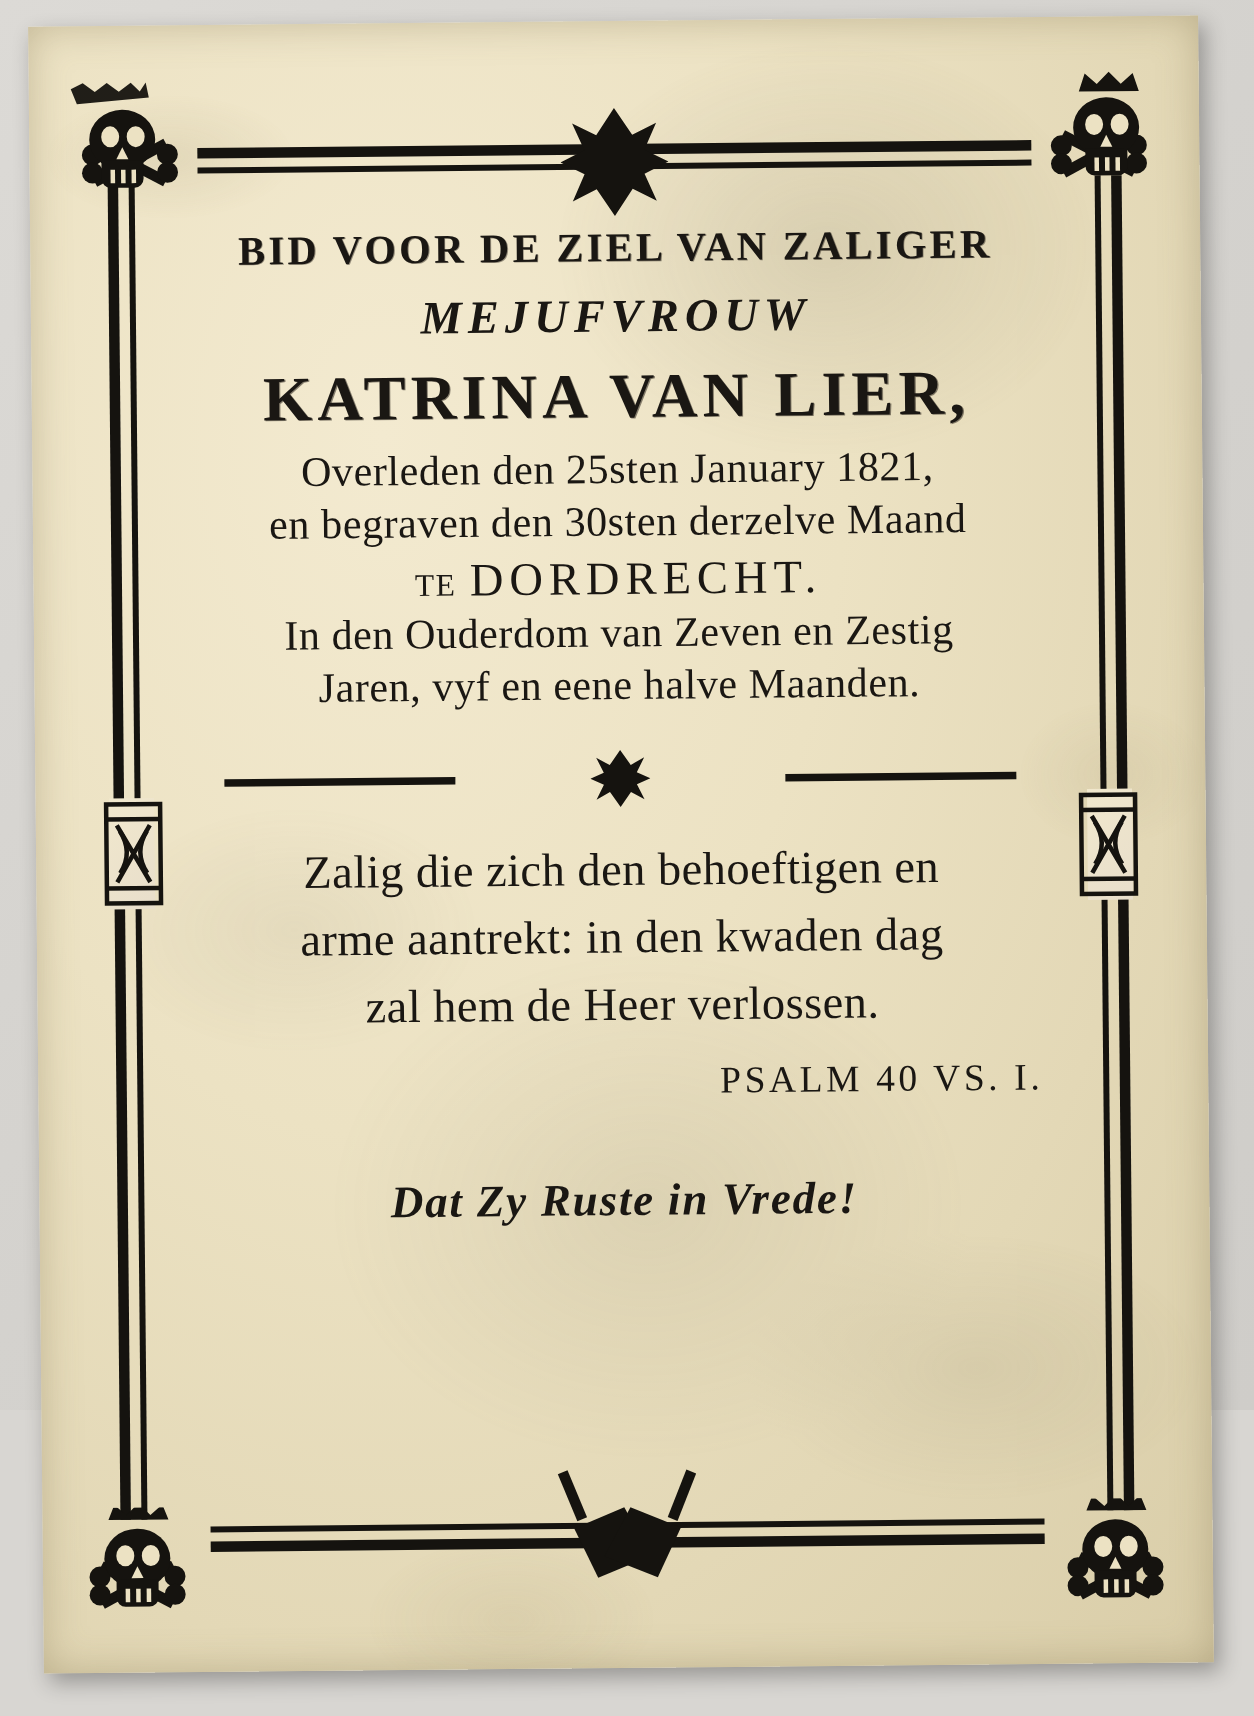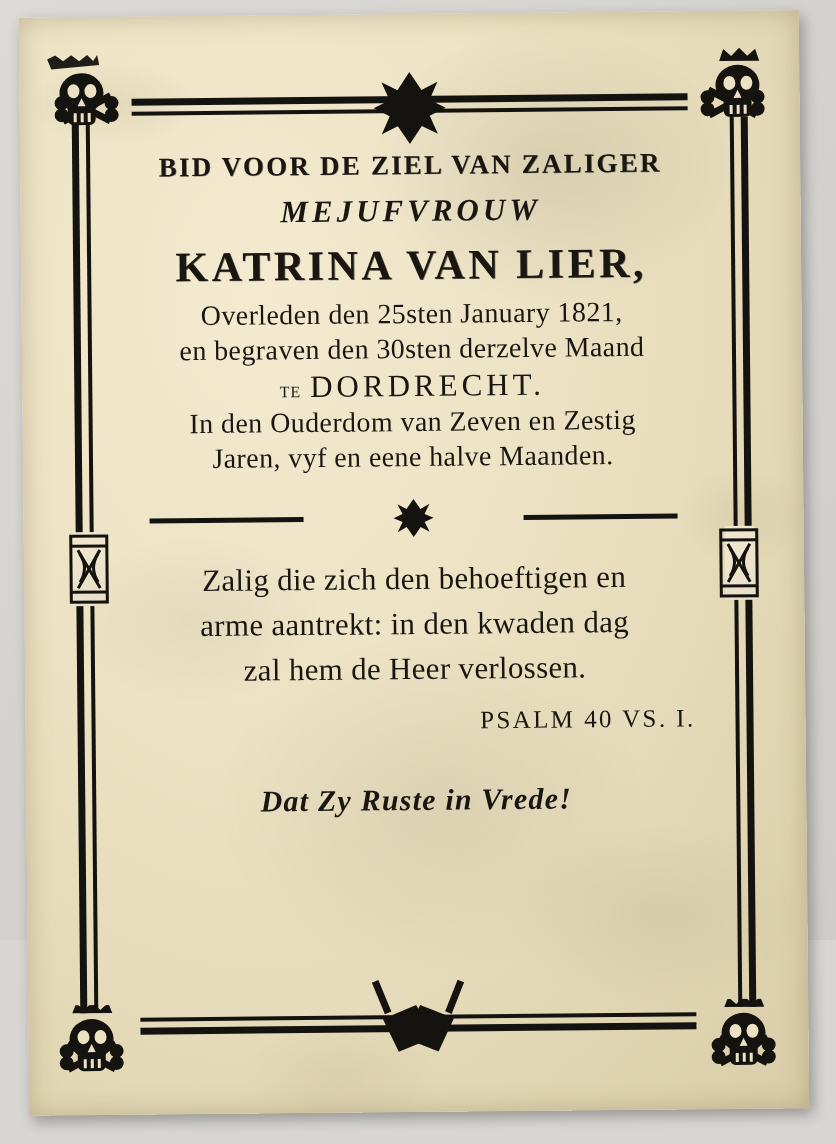--- a/index.html
+++ b/index.html
@@ -168,21 +168,21 @@
   .l-body {
     font-size: 28px;
     letter-spacing: 0.4px;
     margin-bottom: 7px;
   }
   .l-place {
     font-size: 28px;
     letter-spacing: 2px;
     margin-bottom: 7px;
   }
-  .l-place .small { font-size: 16px; letter-spacing: 1px; }
+  .l-place .small { font-size: 21px; letter-spacing: 1px; }
   .l-place .big { font-size: 31px; letter-spacing: 4px; }
 
   
   #divider {
     position: relative;
     height: 44px;
     margin: 26px 0 18px 0;
   }
   #divider .d-line {
     position: absolute;

